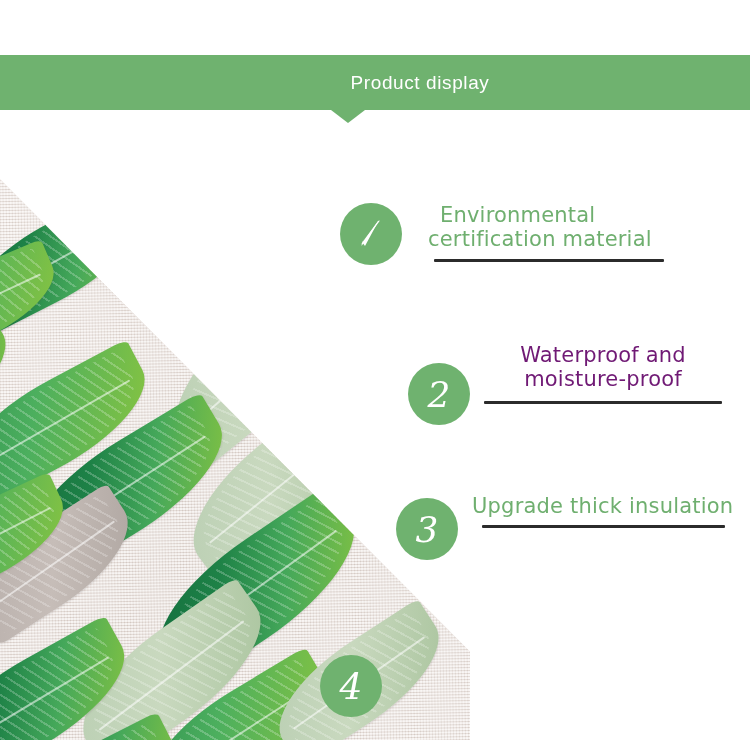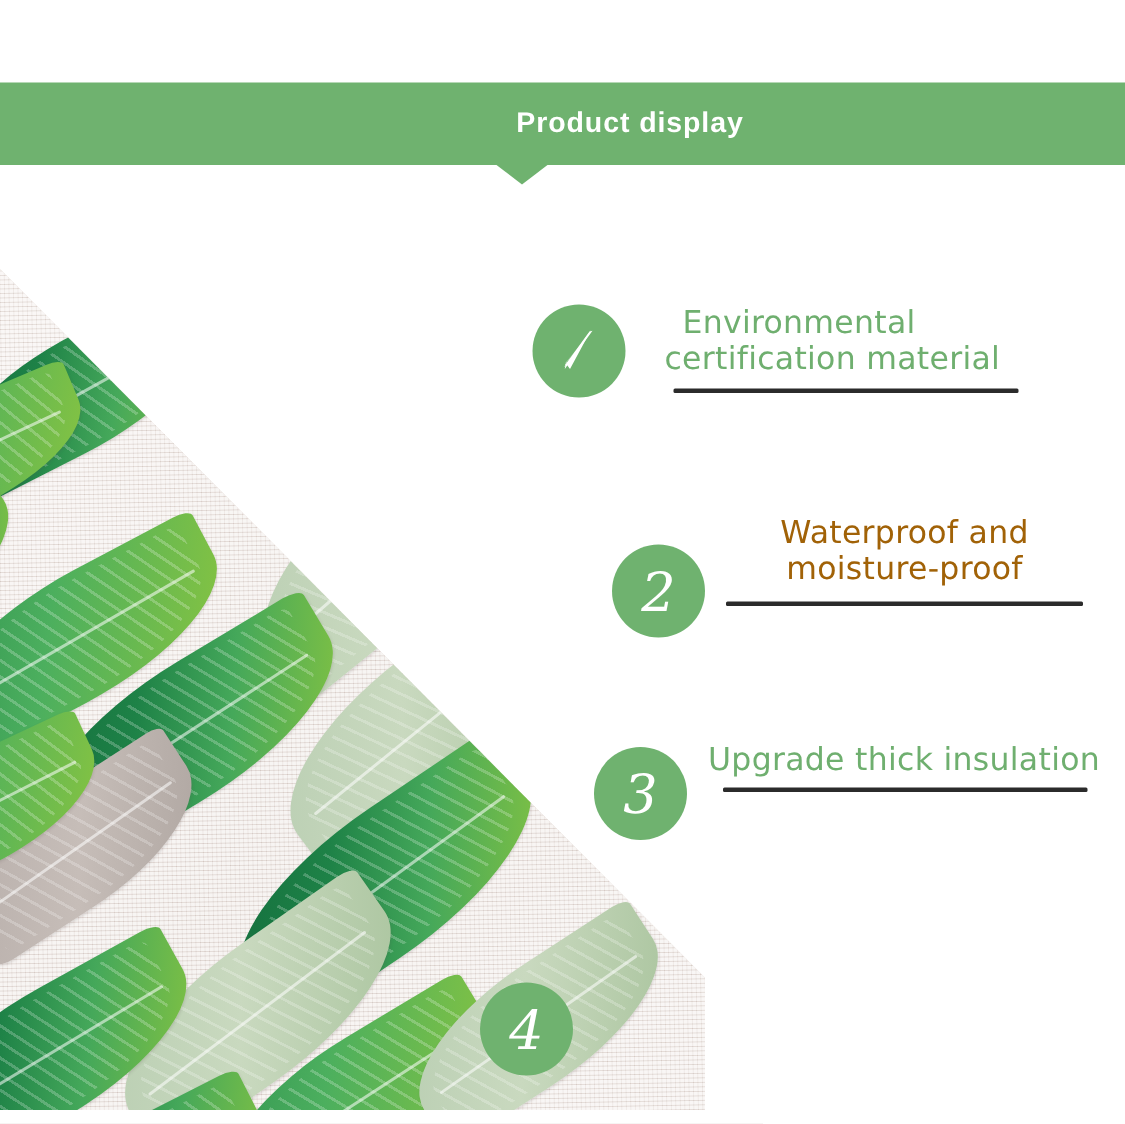--- a/index.html
+++ b/index.html
@@ -17,21 +17,20 @@
     position:absolute;left:0;top:55px;width:750px;height:55px;
     background:var(--green,#6FB26F);
     display:flex;align-items:center;justify-content:center;
   }
   .banner-title{
     color:#ffffff;
     font-size:19px;
     letter-spacing:.6px;
     font-family:"Liberation Sans", sans-serif;
     margin-left:90px;
-    font-weight:bold;
   }
   .banner-arrow{
     position:absolute;left:331px;top:110px;
     width:0;height:0;
     border-left:17px solid transparent;
     border-right:17px solid transparent;
     border-top:13px solid var(--green,#6FB26F);
   }
 
   
@@ -90,21 +89,21 @@
     font-family:"DejaVu Sans", sans-serif;
     font-size:21px;
     line-height:1.16;
     white-space:pre-line;
     letter-spacing:.2px;
   }
   .rule{
     height:3px;background:#2B2B2B;border-radius:1px;margin-top:7px;
   }
   
-  #feat-1{left:355px;top:203px;}
+  #feat-1{left:340px;top:203px;}
   #feat-1 .feat-body{margin-left:26px;padding-top:0;}
   #feat-1 .feat-text{text-indent:12px;}
   #feat-1 .rule{width:230px;margin-left:6px;}
 
   #feat-2{left:408px;top:363px;}
   #feat-2 .feat-body{margin-left:14px;padding-top:-4px;}
   #feat-2 .feat-text{text-align:center;margin-top:-24px;}
   #feat-2 .rule{width:238px;margin-top:9px;}
 
   #feat-3{left:396px;top:498px;}
@@ -170,21 +169,21 @@
     </div>
   </div>
 
   <div class="feature" id="feat-2">
     <div class="badge">
       <svg width="40" height="44" viewBox="0 0 40 44" aria-hidden="true">
         <text x="20" y="35" text-anchor="middle" fill="#ffffff" font-family="DejaVu Serif, serif" font-size="36" font-style="italic">2</text>
       </svg>
     </div>
     <div class="feat-body">
-      <div class="feat-text" style="color: #a16207;">Waterproof and
+      <div class="feat-text" style="color: #701a75;">Waterproof and
 moisture-proof</div>
       <div class="rule" style="background: rgb(43, 43, 43);"></div>
     </div>
   </div>
 
   <div class="feature" id="feat-3">
     <div class="badge">
       <svg width="40" height="44" viewBox="0 0 40 44" aria-hidden="true">
         <text x="20" y="35" text-anchor="middle" fill="#ffffff" font-family="DejaVu Serif, serif" font-size="36" font-style="italic">3</text>
       </svg>

